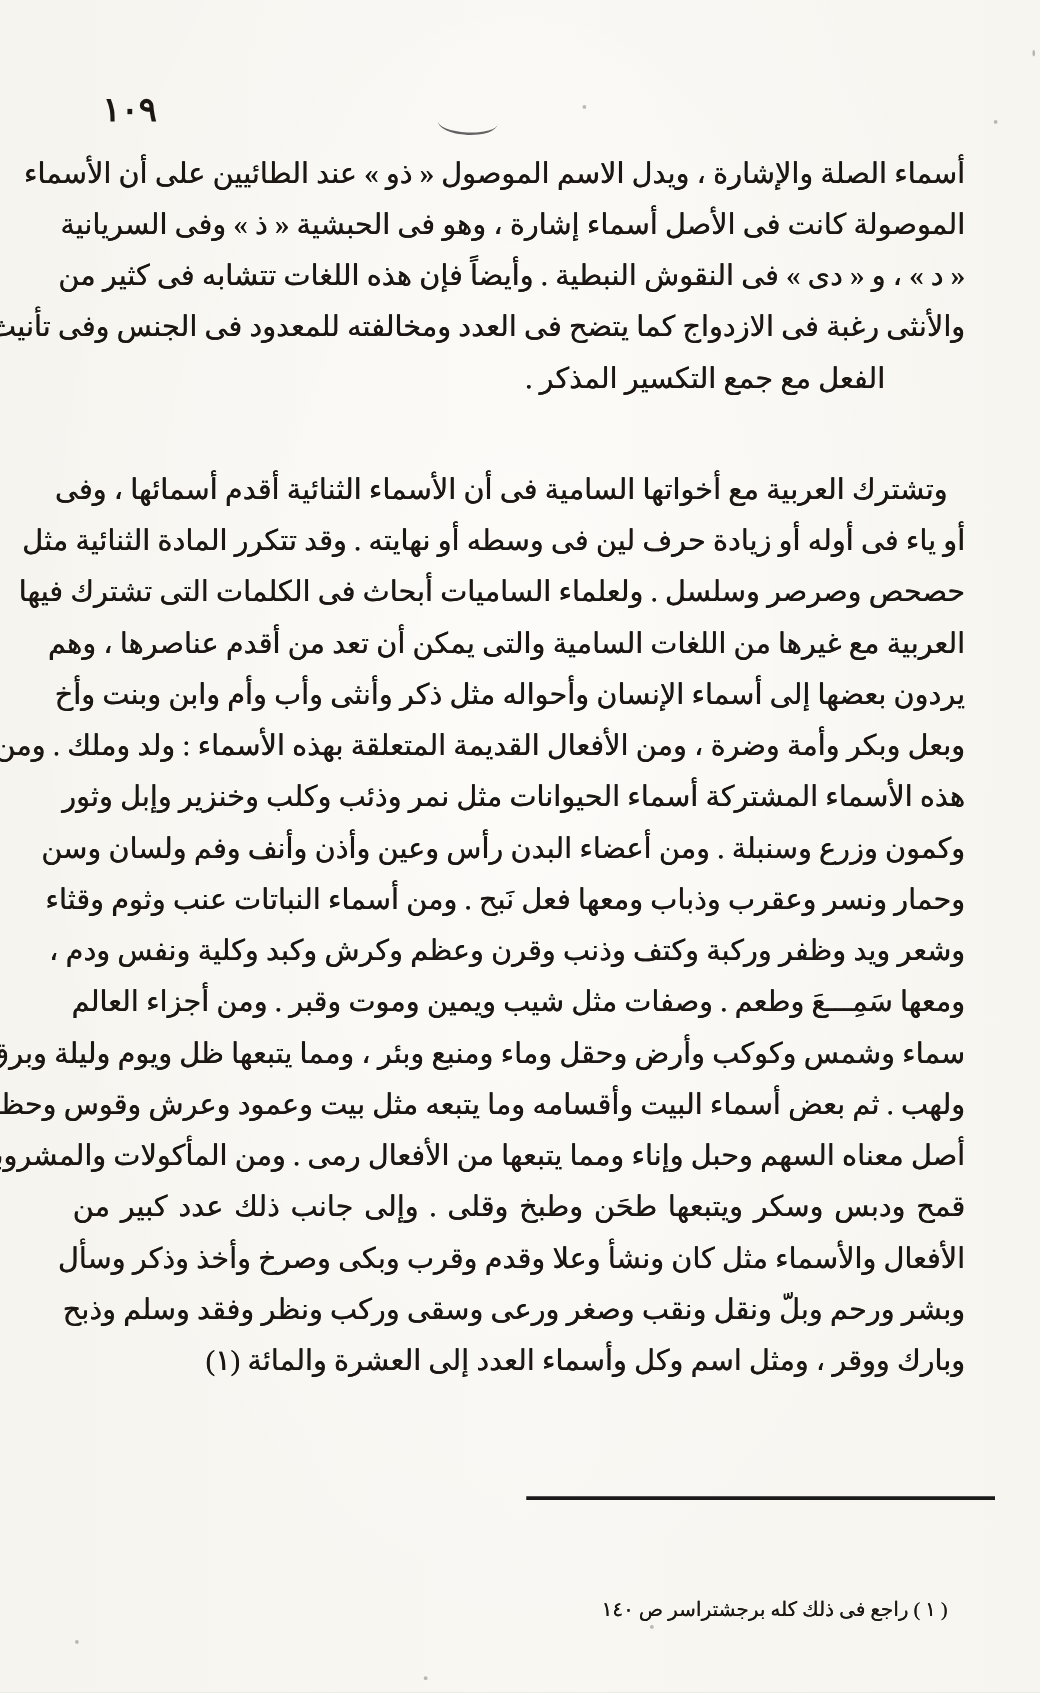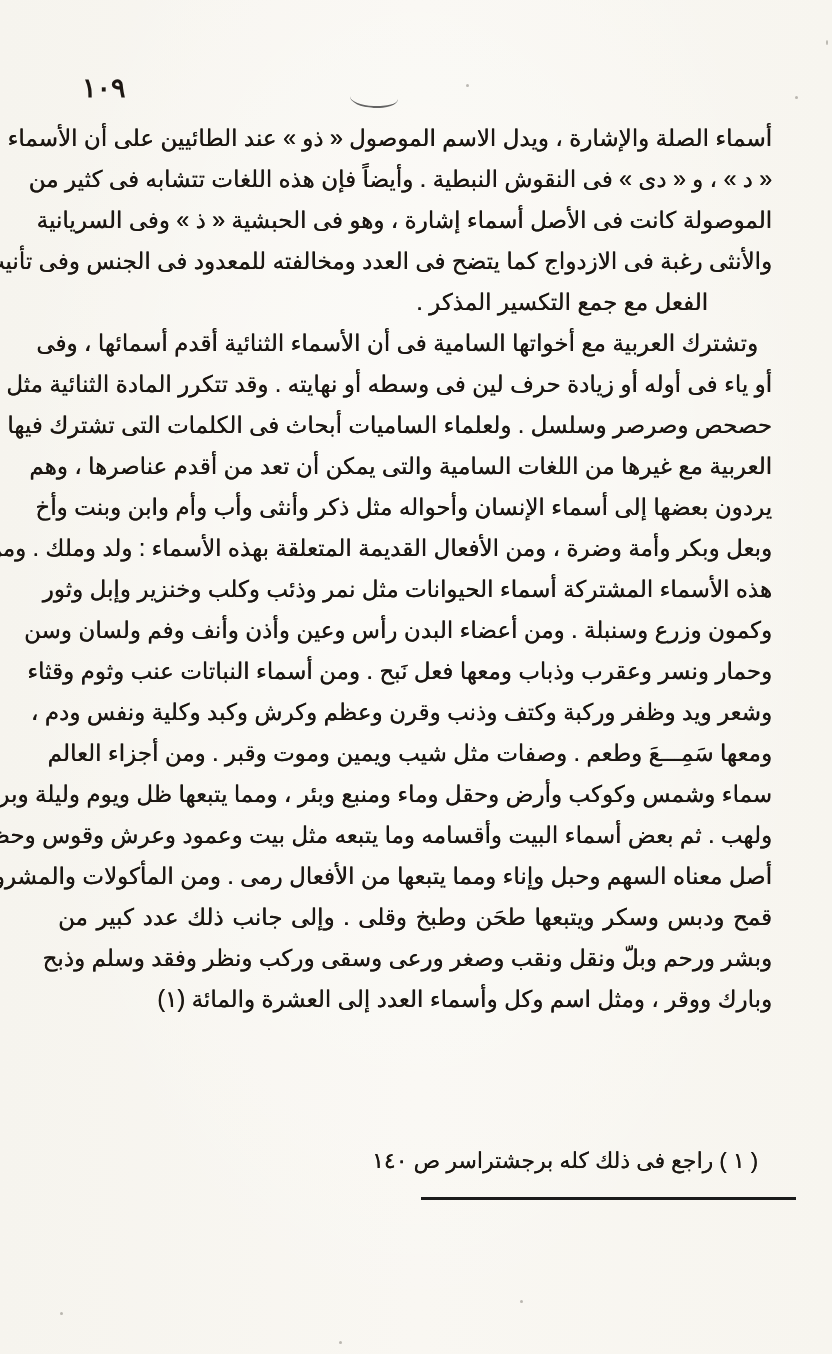--- a/index.html
+++ b/index.html
@@ -9,21 +9,21 @@
   }
   .page {
     position: relative;
     width: 832px;
     height: 1354px;
     margin: 0 auto;
     background:
       radial-gradient(ellipse at 50% 40%, rgba(255,255,255,0.55), rgba(0,0,0,0) 70%),
       linear-gradient(90deg, #f6f4ee 0%, #f9f7f2 50%, #f7f5ef 100%);
     overflow: hidden;
-    font-family: Liberation Sans, sans-serif;
+    font-family: Liberation Serif, serif;
     color: #1c1712;
   }
   .page-number {
     position: absolute;
     top: 72px;
     left: 82px;
     font-size: 27px;
     font-weight: bold;
     letter-spacing: 2px;
     direction: rtl;
@@ -47,39 +47,39 @@
     height: 41px;
     overflow: visible;
     white-space: nowrap;
   }
   
   .para:nth-child(1) .line.last {
     text-align-last: right;
     padding-right: 64px;
   }
   
-  .para:nth-child(2) .line.first { padding-right: 14px; }
+  .para:nth-child(2) .line.first { padding-right: 14px; margin-top: 48px; }
   .para:nth-child(2) .line.last { text-align-last: right; }
 
   .fn-sep {
     position: absolute;
     top: 1197px;
     right: 36px;
     width: 375px;
     height: 3px;
     background: #1b1b1b;
   }
   .footnote {
     position: absolute;
-    top: 1144px;
+    top: 1272px;
     right: 42px;
     width: 430px;
     direction: rtl;
     text-align: right;
-    font-size: 22px;
+    font-size: 16px;
     line-height: 33px;
     text-shadow: 0.2px 0 0 currentColor;
   }
   .fn-line { display: block; }
   .fn-line1 { padding-right: 32px; }
 
   
   .scan-curve {
     position: absolute;
     left: 350px;
@@ -115,41 +115,42 @@
   <div class="speck s1"></div>
   <div class="speck s2"></div>
   <div class="speck s3"></div>
   <div class="speck s4"></div>
   <div class="speck s5"></div>
   <div class="speck s6"></div>
 
   <div class="body-text">
       <div class="para">
         <div class="line first">أسماء الصلة والإشارة ، ويدل الاسم الموصول « ذو » عند الطائيين على أن الأسماء</div>
+        <div class="line">الموصولة كانت فى الأصل أسماء إشارة ، وهو فى الحبشية « ذ » وفى السريانية</div>
         <div class="line">« د » ، و « دى » فى النقوش النبطية . وأيضاً فإن هذه اللغات تتشابه فى كثير من</div>
-        <div class="line">الموصولة كانت فى الأصل أسماء إشارة ، وهو فى الحبشية « ذ » وفى السريانية</div>
         <div class="line">والأنثى رغبة فى الازدواج كما يتضح فى العدد ومخالفته للمعدود فى الجنس وفى تأنيث</div>
         <div class="line last">الفعل مع جمع التكسير المذكر .</div>
       </div>
       <div class="para">
         <div class="line first">وتشترك العربية مع أخواتها السامية فى أن الأسماء الثنائية أقدم أسمائها ، وفى</div>
         <div class="line">أو ياء فى أوله أو زيادة حرف لين فى وسطه أو نهايته . وقد تتكرر المادة الثنائية مثل</div>
         <div class="line">حصحص وصرصر وسلسل . ولعلماء الساميات أبحاث فى الكلمات التى تشترك فيها</div>
         <div class="line">العربية مع غيرها من اللغات السامية والتى يمكن أن تعد من أقدم عناصرها ، وهم</div>
         <div class="line">يردون بعضها إلى أسماء الإنسان وأحواله مثل ذكر وأنثى وأب وأم وابن وبنت وأخ</div>
         <div class="line">وبعل وبكر وأمة وضرة ، ومن الأفعال القديمة المتعلقة بهذه الأسماء : ولد وملك . ومن</div>
         <div class="line">هذه الأسماء المشتركة أسماء الحيوانات مثل نمر وذئب وكلب وخنزير وإبل وثور</div>
         <div class="line">وكمون وزرع وسنبلة . ومن أعضاء البدن رأس وعين وأذن وأنف وفم ولسان وسن</div>
         <div class="line">وحمار ونسر وعقرب وذباب ومعها فعل نَبح . ومن أسماء النباتات عنب وثوم وقثاء</div>
         <div class="line">وشعر ويد وظفر وركبة وكتف وذنب وقرن وعظم وكرش وكبد وكلية ونفس ودم ،</div>
         <div class="line">ومعها سَمِـــعَ وطعم . وصفات مثل شيب ويمين وموت وقبر . ومن أجزاء العالم</div>
         <div class="line">سماء وشمس وكوكب وأرض وحقل وماء ومنبع وبئر ، ومما يتبعها ظل ويوم وليلة وبرق</div>
         <div class="line">ولهب . ثم بعض أسماء البيت وأقسامه وما يتبعه مثل بيت وعمود وعرش وقوس وحظ</div>
         <div class="line">أصل معناه السهم وحبل وإناء ومما يتبعها من الأفعال رمى . ومن المأكولات والمشروبات</div>
         <div class="line">قمح ودبس وسكر ويتبعها طحَن وطبخ وقلى . وإلى جانب ذلك عدد كبير من</div>
+        <div class="line">الأفعال والأسماء مثل كان ونشأ وعلا وقدم وقرب وبكى وصرخ وأخذ وذكر وسأل</div>
         <div class="line">وبشر ورحم وبلّ ونقل ونقب وصغر ورعى وسقى وركب ونظر وفقد وسلم وذبح</div>
         <div class="line last">وبارك ووقر ، ومثل اسم وكل وأسماء العدد إلى العشرة والمائة (١)</div>
       </div>
     </div>
 
   <div class="fn-sep"></div>
 
   <div class="footnote">
     <div class="fn-line fn-line1">( ١ ) راجع فى ذلك كله برجشتراسر ص ١٤٠</div>
   </div>

